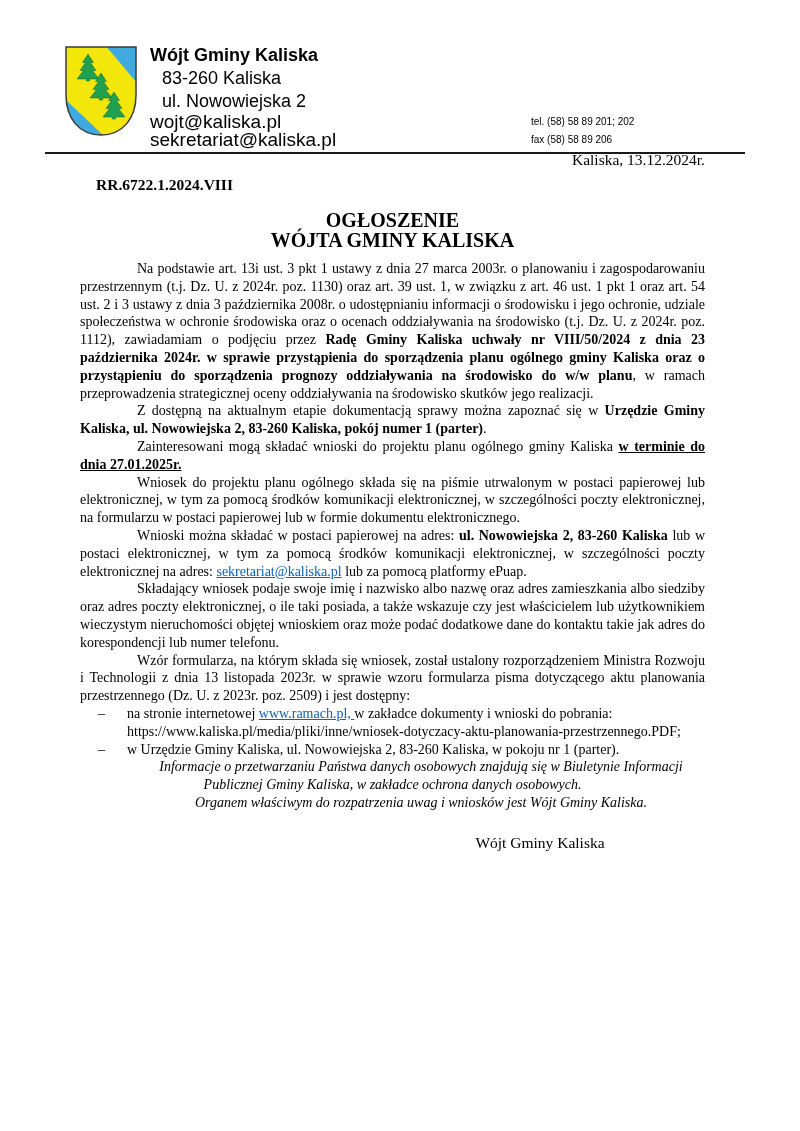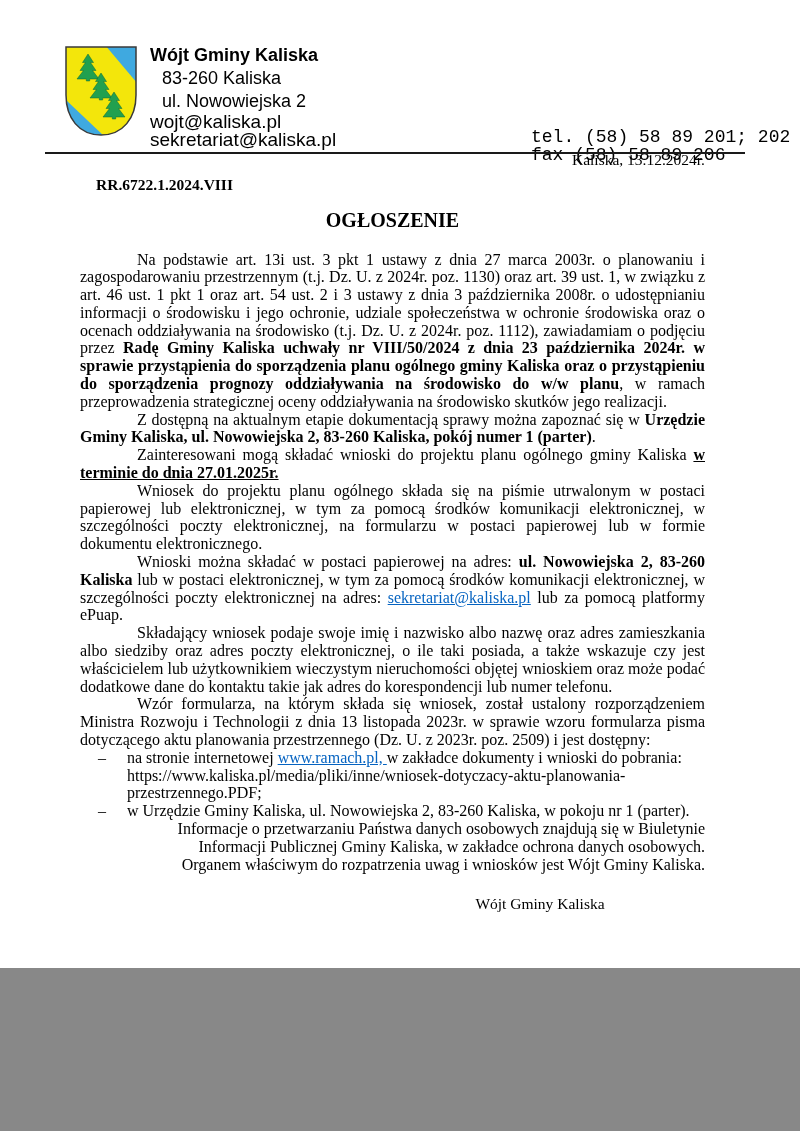--- a/index.html
+++ b/index.html
@@ -1,37 +1,37 @@
 <!DOCTYPE html>
 <html lang="pl" style="--link_blue: #0563c1; --shield_blue: #3fa9e0; --shield_yellow: #f3e60b; --tree_green: #21a04f; --tree_dark: #0e6b33; --rule_black: #1a1a1a;"><head>
 <meta charset="utf-8">
 <style>
   html,body{margin:0;padding:0;background:#888;}
   .page{
-    width:800px;height:968px;background:#ffffff;position:relative;
+    width:800px;height:1131px;background:#ffffff;position:relative;
     margin:0 auto;overflow:hidden;
     font-family:"Liberation Serif", serif;color:#000;
   }
   
   .coa{position:absolute;left:64px;top:45px;width:74px;height:92px;}
   .org{position:absolute;left:150px;top:44px;font-family:"Liberation Sans", sans-serif;}
   .org-name{font-size:18px;line-height:23px;font-weight:bold;}
   .org-line{font-size:18px;line-height:23px;margin-left:12px;}
   .org-email{font-size:19px;line-height:18px;}
-  .telfax{position:absolute;left:531px;top:128px;font-family:Liberation Mono, monospace;
-          font-size:18px;line-height:18px;}
+  .telfax{position:absolute;left:531px;top:113px;font-family:Liberation Sans, sans-serif;
+          font-size:10px;line-height:18px;}
   .rule{position:absolute;left:45px;top:152px;width:700px;height:2px;background:var(--rule_black,#1a1a1a);}
   
   .content{position:absolute;left:80px;top:151px;width:625px;}
   .date{text-align:right;font-size:15.5px;line-height:18px;}
   .ref{margin:7px 0 0 16px;font-weight:bold;font-size:15.5px;line-height:18px;}
   .title{margin-top:17px;text-align:center;font-weight:bold;font-size:20px;line-height:19.5px;}
-  .bodytext{margin-top:20px;font-size:16px;line-height:17.8px;}
+  .bodytext{margin-top:10px;font-size:14px;line-height:17.8px;}
   .bodytext p{margin:0;text-align:justify;text-indent:57px;}
-  .bodytext p.noj{text-align:right;}
+  .bodytext p.noj{text-align:center;font-style:italic;}
   .list{margin:0;padding:0;list-style:none;}
   .li{display:flex;text-align:left;}
   .li .marker{flex:0 0 29px;margin-left:18px;}
   .li .runs{flex:1;overflow-wrap:break-word;}
   .b{font-weight:bold;}
   .u{text-decoration:underline;}
   a.link{color:var(--link_blue,#0563c1);text-decoration:underline;cursor:pointer;}
   
   .sig{width:330px;margin:22px 0 0 295px;text-align:center;font-size:15.5px;line-height:18px;}
   .sig-name{margin-top:50px;}
@@ -74,20 +74,21 @@
   </div>
 
   <div class="rule"></div>
 
   <div class="content">
     <div class="date">Kaliska, 13.12.2024r.</div>
     <div class="ref">RR.6722.1.2024.VIII</div>
 
     <div class="title">
       <div>OGŁOSZENIE</div>
+      <div>WÓJTA GMINY KALISKA</div>
     </div>
 
     <div class="bodytext">
       <p><span>Na podstawie art. 13i ust. 3 pkt 1 ustawy z dnia 27 marca 2003r. o planowaniu i zagospodarowaniu przestrzennym (t.j. Dz. U. z 2024r. poz. 1130) oraz art. 39 ust. 1, w związku z art. 46 ust. 1 pkt 1 oraz art. 54 ust. 2 i 3 ustawy z dnia 3 października 2008r. o udostępnianiu informacji o środowisku i jego ochronie, udziale społeczeństwa w ochronie środowiska oraz o ocenach oddziaływania na środowisko (t.j. Dz. U. z 2024r. poz. 1112), zawiadamiam o podjęciu przez </span><span class="b">Radę Gminy Kaliska uchwały nr VIII/50/2024 z dnia 23 października 2024r. w sprawie przystąpienia do sporządzenia planu ogólnego gminy Kaliska oraz o przystąpieniu do sporządzenia prognozy oddziaływania na środowisko do w/w planu</span><span>, w ramach przeprowadzenia strategicznej oceny oddziaływania na środowisko skutków jego realizacji.</span></p>
       <p><span>Z dostępną na aktualnym etapie dokumentacją sprawy można zapoznać się w </span><span class="b">Urzędzie Gminy Kaliska, ul. Nowowiejska 2, 83-260 Kaliska, pokój numer 1 (parter)</span><span>.</span></p>
       <p><span>Zainteresowani mogą składać wnioski do projektu planu ogólnego gminy Kaliska </span><span class="b u">w terminie do dnia 27.01.2025r.</span></p>
       <p><span>Wniosek do projektu planu ogólnego składa się na piśmie utrwalonym w postaci papierowej lub elektronicznej, w tym za pomocą środków komunikacji elektronicznej, w szczególności poczty elektronicznej, na formularzu w postaci papierowej lub w formie dokumentu elektronicznego.</span></p>
       <p><span>Wnioski można składać w postaci papierowej na adres: </span><span class="b">ul. Nowowiejska 2, 83-260 Kaliska</span><span> lub w postaci elektronicznej, w tym za pomocą środków komunikacji elektronicznej, w szczególności poczty elektronicznej na adres: </span><a class="link">sekretariat@kaliska.pl</a><span> lub za pomocą platformy ePuap.</span></p>
       <p><span>Składający wniosek podaje swoje imię i nazwisko albo nazwę oraz adres zamieszkania albo siedziby oraz adres poczty elektronicznej, o ile taki posiada, a także wskazuje czy jest właścicielem lub użytkownikiem wieczystym nieruchomości objętej wnioskiem oraz może podać dodatkowe dane do kontaktu takie jak adres do korespondencji lub numer telefonu.</span></p>
       <p><span>Wzór formularza, na którym składa się wniosek, został ustalony rozporządzeniem Ministra Rozwoju i Technologii z dnia 13 listopada 2023r. w sprawie wzoru formularza pisma dotyczącego aktu planowania przestrzennego (Dz. U. z 2023r. poz. 2509) i jest dostępny:</span></p>

